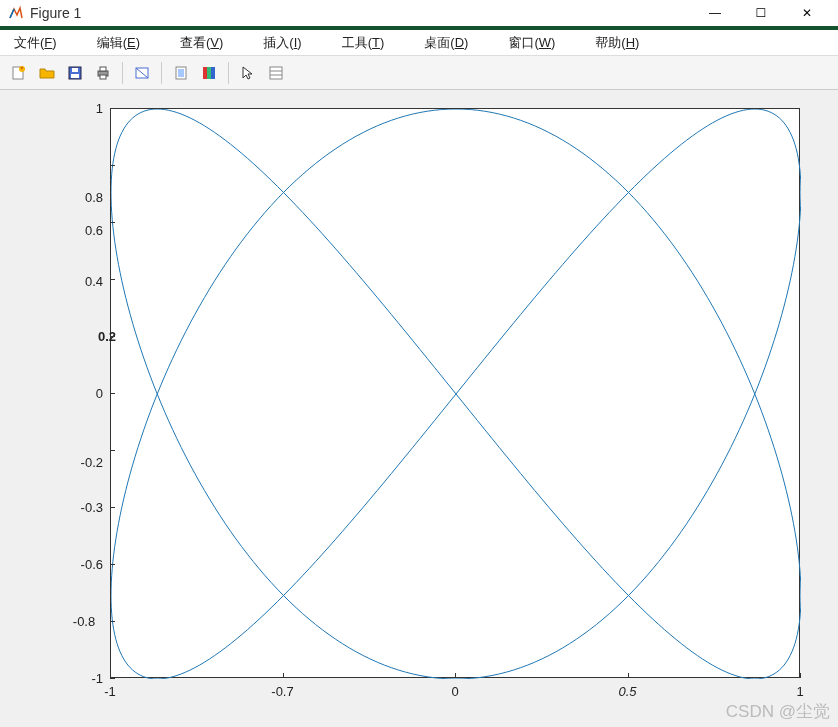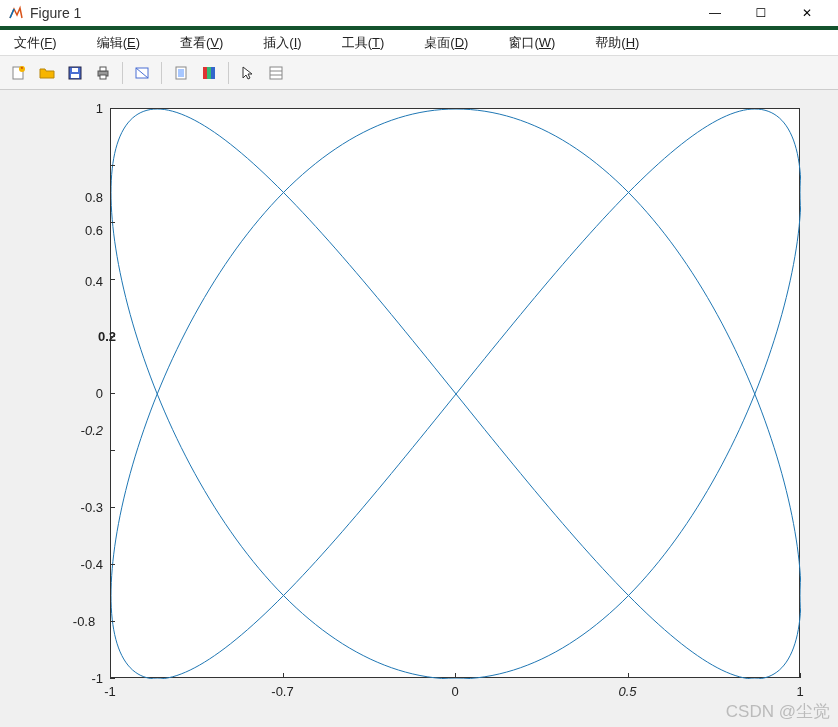--- a/index.html
+++ b/index.html
@@ -128,25 +128,25 @@
   <div class="axes-bg" id="axes-bg" style="left: 110px; top: 18px; width: 690px; height: 570px;">
     <svg id="plot-svg" style="position:absolute;left:0;top:0;" width="690" height="570" viewBox="0 0 690 570">
         <path d="M345.00 0.00 L352.23 0.14 L359.45 0.56 L366.66 1.26 L373.87 2.25 L381.06 3.51 L388.24 5.05 L395.40 6.86 L402.54 8.95 L409.65 11.32 L416.73 13.95 L423.78 16.85 L430.80 20.01 L437.78 23.44 L444.72 27.12 L451.61 31.06 L458.46 35.25 L465.26 39.69 L472.00 44.37 L478.69 49.28 L485.32 54.43 L491.89 59.81 L498.40 65.40 L504.84 71.22 L511.21 77.24 L517.50 83.47 L523.72 89.90 L529.86 96.53 L535.92 103.33 L541.90 110.32 L547.79 117.48 L553.59 124.81 L559.30 132.29 L564.91 139.92 L570.43 147.70 L575.85 155.61 L581.17 163.65 L586.38 171.81 L591.49 180.08 L596.49 188.46 L601.38 196.93 L606.16 205.49 L610.83 214.12 L615.37 222.83 L619.80 231.60 L624.11 240.42 L628.30 249.28 L632.36 258.18 L636.29 267.10 L640.10 276.05 L643.78 285.00 L647.33 293.95 L650.74 302.90 L654.02 311.82 L657.17 320.72 L660.17 329.58 L663.04 338.40 L665.77 347.17 L668.36 355.88 L670.81 364.51 L673.11 373.07 L675.28 381.54 L677.29 389.92 L679.16 398.19 L680.88 406.35 L682.46 414.39 L683.89 422.30 L685.17 430.08 L686.30 437.71 L687.28 445.19 L688.11 452.52 L688.79 459.68 L689.32 466.67 L689.70 473.47 L689.92 480.10 L690.00 486.53 L689.92 492.76 L689.70 498.78 L689.32 504.60 L688.79 510.19 L688.11 515.57 L687.28 520.72 L686.30 525.63 L685.17 530.31 L683.89 534.75 L682.46 538.94 L680.88 542.88 L679.16 546.56 L677.29 549.99 L675.28 553.15 L673.11 556.05 L670.81 558.68 L668.36 561.05 L665.77 563.14 L663.04 564.95 L660.17 566.49 L657.17 567.75 L654.02 568.74 L650.74 569.44 L647.33 569.86 L643.78 570.00 L640.10 569.86 L636.29 569.44 L632.36 568.74 L628.30 567.75 L624.11 566.49 L619.80 564.95 L615.37 563.14 L610.83 561.05 L606.16 558.68 L601.38 556.05 L596.49 553.15 L591.49 549.99 L586.38 546.56 L581.17 542.88 L575.85 538.94 L570.43 534.75 L564.91 530.31 L559.30 525.63 L553.59 520.72 L547.79 515.57 L541.90 510.19 L535.92 504.60 L529.86 498.78 L523.72 492.76 L517.50 486.53 L511.21 480.10 L504.84 473.47 L498.40 466.67 L491.89 459.68 L485.32 452.52 L478.69 445.19 L472.00 437.71 L465.26 430.08 L458.46 422.30 L451.61 414.39 L444.72 406.35 L437.78 398.19 L430.80 389.92 L423.78 381.54 L416.73 373.07 L409.65 364.51 L402.54 355.88 L395.40 347.17 L388.24 338.40 L381.06 329.58 L373.87 320.72 L366.66 311.82 L359.45 302.90 L352.23 293.95 L345.00 285.00 L337.77 276.05 L330.55 267.10 L323.34 258.18 L316.13 249.28 L308.94 240.42 L301.76 231.60 L294.60 222.83 L287.46 214.12 L280.35 205.49 L273.27 196.93 L266.22 188.46 L259.20 180.08 L252.22 171.81 L245.28 163.65 L238.39 155.61 L231.54 147.70 L224.74 139.92 L218.00 132.29 L211.31 124.81 L204.68 117.48 L198.11 110.32 L191.60 103.33 L185.16 96.53 L178.79 89.90 L172.50 83.47 L166.28 77.24 L160.14 71.22 L154.08 65.40 L148.10 59.81 L142.21 54.43 L136.41 49.28 L130.70 44.37 L125.09 39.69 L119.57 35.25 L114.15 31.06 L108.83 27.12 L103.62 23.44 L98.51 20.01 L93.51 16.85 L88.62 13.95 L83.84 11.32 L79.17 8.95 L74.63 6.86 L70.20 5.05 L65.89 3.51 L61.70 2.25 L57.64 1.26 L53.71 0.56 L49.90 0.14 L46.22 0.00 L42.67 0.14 L39.26 0.56 L35.98 1.26 L32.83 2.25 L29.83 3.51 L26.96 5.05 L24.23 6.86 L21.64 8.95 L19.19 11.32 L16.89 13.95 L14.72 16.85 L12.71 20.01 L10.84 23.44 L9.12 27.12 L7.54 31.06 L6.11 35.25 L4.83 39.69 L3.70 44.37 L2.72 49.28 L1.89 54.43 L1.21 59.81 L0.68 65.40 L0.30 71.22 L0.08 77.24 L0.00 83.47 L0.08 89.90 L0.30 96.53 L0.68 103.33 L1.21 110.32 L1.89 117.48 L2.72 124.81 L3.70 132.29 L4.83 139.92 L6.11 147.70 L7.54 155.61 L9.12 163.65 L10.84 171.81 L12.71 180.08 L14.72 188.46 L16.89 196.93 L19.19 205.49 L21.64 214.12 L24.23 222.83 L26.96 231.60 L29.83 240.42 L32.83 249.28 L35.98 258.18 L39.26 267.10 L42.67 276.05 L46.22 285.00 L49.90 293.95 L53.71 302.90 L57.64 311.82 L61.70 320.72 L65.89 329.58 L70.20 338.40 L74.63 347.17 L79.17 355.88 L83.84 364.51 L88.62 373.07 L93.51 381.54 L98.51 389.92 L103.62 398.19 L108.83 406.35 L114.15 414.39 L119.57 422.30 L125.09 430.08 L130.70 437.71 L136.41 445.19 L142.21 452.52 L148.10 459.68 L154.08 466.67 L160.14 473.47 L166.28 480.10 L172.50 486.53 L178.79 492.76 L185.16 498.78 L191.60 504.60 L198.11 510.19 L204.68 515.57 L211.31 520.72 L218.00 525.63 L224.74 530.31 L231.54 534.75 L238.39 538.94 L245.28 542.88 L252.22 546.56 L259.20 549.99 L266.22 553.15 L273.27 556.05 L280.35 558.68 L287.46 561.05 L294.60 563.14 L301.76 564.95 L308.94 566.49 L316.13 567.75 L323.34 568.74 L330.55 569.44 L337.77 569.86 L345.00 570.00 L352.23 569.86 L359.45 569.44 L366.66 568.74 L373.87 567.75 L381.06 566.49 L388.24 564.95 L395.40 563.14 L402.54 561.05 L409.65 558.68 L416.73 556.05 L423.78 553.15 L430.80 549.99 L437.78 546.56 L444.72 542.88 L451.61 538.94 L458.46 534.75 L465.26 530.31 L472.00 525.63 L478.69 520.72 L485.32 515.57 L491.89 510.19 L498.40 504.60 L504.84 498.78 L511.21 492.76 L517.50 486.53 L523.72 480.10 L529.86 473.47 L535.92 466.67 L541.90 459.68 L547.79 452.52 L553.59 445.19 L559.30 437.71 L564.91 430.08 L570.43 422.30 L575.85 414.39 L581.17 406.35 L586.38 398.19 L591.49 389.92 L596.49 381.54 L601.38 373.07 L606.16 364.51 L610.83 355.88 L615.37 347.17 L619.80 338.40 L624.11 329.58 L628.30 320.72 L632.36 311.82 L636.29 302.90 L640.10 293.95 L643.78 285.00 L647.33 276.05 L650.74 267.10 L654.02 258.18 L657.17 249.28 L660.17 240.42 L663.04 231.60 L665.77 222.83 L668.36 214.12 L670.81 205.49 L673.11 196.93 L675.28 188.46 L677.29 180.08 L679.16 171.81 L680.88 163.65 L682.46 155.61 L683.89 147.70 L685.17 139.92 L686.30 132.29 L687.28 124.81 L688.11 117.48 L688.79 110.32 L689.32 103.33 L689.70 96.53 L689.92 89.90 L690.00 83.47 L689.92 77.24 L689.70 71.22 L689.32 65.40 L688.79 59.81 L688.11 54.43 L687.28 49.28 L686.30 44.37 L685.17 39.69 L683.89 35.25 L682.46 31.06 L680.88 27.12 L679.16 23.44 L677.29 20.01 L675.28 16.85 L673.11 13.95 L670.81 11.32 L668.36 8.95 L665.77 6.86 L663.04 5.05 L660.17 3.51 L657.17 2.25 L654.02 1.26 L650.74 0.56 L647.33 0.14 L643.78 0.00 L640.10 0.14 L636.29 0.56 L632.36 1.26 L628.30 2.25 L624.11 3.51 L619.80 5.05 L615.37 6.86 L610.83 8.95 L606.16 11.32 L601.38 13.95 L596.49 16.85 L591.49 20.01 L586.38 23.44 L581.17 27.12 L575.85 31.06 L570.43 35.25 L564.91 39.69 L559.30 44.37 L553.59 49.28 L547.79 54.43 L541.90 59.81 L535.92 65.40 L529.86 71.22 L523.72 77.24 L517.50 83.47 L511.21 89.90 L504.84 96.53 L498.40 103.33 L491.89 110.32 L485.32 117.48 L478.69 124.81 L472.00 132.29 L465.26 139.92 L458.46 147.70 L451.61 155.61 L444.72 163.65 L437.78 171.81 L430.80 180.08 L423.78 188.46 L416.73 196.93 L409.65 205.49 L402.54 214.12 L395.40 222.83 L388.24 231.60 L381.06 240.42 L373.87 249.28 L366.66 258.18 L359.45 267.10 L352.23 276.05 L345.00 285.00 L337.77 293.95 L330.55 302.90 L323.34 311.82 L316.13 320.72 L308.94 329.58 L301.76 338.40 L294.60 347.17 L287.46 355.88 L280.35 364.51 L273.27 373.07 L266.22 381.54 L259.20 389.92 L252.22 398.19 L245.28 406.35 L238.39 414.39 L231.54 422.30 L224.74 430.08 L218.00 437.71 L211.31 445.19 L204.68 452.52 L198.11 459.68 L191.60 466.67 L185.16 473.47 L178.79 480.10 L172.50 486.53 L166.28 492.76 L160.14 498.78 L154.08 504.60 L148.10 510.19 L142.21 515.57 L136.41 520.72 L130.70 525.63 L125.09 530.31 L119.57 534.75 L114.15 538.94 L108.83 542.88 L103.62 546.56 L98.51 549.99 L93.51 553.15 L88.62 556.05 L83.84 558.68 L79.17 561.05 L74.63 563.14 L70.20 564.95 L65.89 566.49 L61.70 567.75 L57.64 568.74 L53.71 569.44 L49.90 569.86 L46.22 570.00 L42.67 569.86 L39.26 569.44 L35.98 568.74 L32.83 567.75 L29.83 566.49 L26.96 564.95 L24.23 563.14 L21.64 561.05 L19.19 558.68 L16.89 556.05 L14.72 553.15 L12.71 549.99 L10.84 546.56 L9.12 542.88 L7.54 538.94 L6.11 534.75 L4.83 530.31 L3.70 525.63 L2.72 520.72 L1.89 515.57 L1.21 510.19 L0.68 504.60 L0.30 498.78 L0.08 492.76 L0.00 486.53 L0.08 480.10 L0.30 473.47 L0.68 466.67 L1.21 459.68 L1.89 452.52 L2.72 445.19 L3.70 437.71 L4.83 430.08 L6.11 422.30 L7.54 414.39 L9.12 406.35 L10.84 398.19 L12.71 389.92 L14.72 381.54 L16.89 373.07 L19.19 364.51 L21.64 355.88 L24.23 347.17 L26.96 338.40 L29.83 329.58 L32.83 320.72 L35.98 311.82 L39.26 302.90 L42.67 293.95 L46.22 285.00 L49.90 276.05 L53.71 267.10 L57.64 258.18 L61.70 249.28 L65.89 240.42 L70.20 231.60 L74.63 222.83 L79.17 214.12 L83.84 205.49 L88.62 196.93 L93.51 188.46 L98.51 180.08 L103.62 171.81 L108.83 163.65 L114.15 155.61 L119.57 147.70 L125.09 139.92 L130.70 132.29 L136.41 124.81 L142.21 117.48 L148.10 110.32 L154.08 103.33 L160.14 96.53 L166.28 89.90 L172.50 83.47 L178.79 77.24 L185.16 71.22 L191.60 65.40 L198.11 59.81 L204.68 54.43 L211.31 49.28 L218.00 44.37 L224.74 39.69 L231.54 35.25 L238.39 31.06 L245.28 27.12 L252.22 23.44 L259.20 20.01 L266.22 16.85 L273.27 13.95 L280.35 11.32 L287.46 8.95 L294.60 6.86 L301.76 5.05 L308.94 3.51 L316.13 2.25 L323.34 1.26 L330.55 0.56 L337.77 0.14 L345.00 0.00 " class="plotline" stroke="#1f77b4"></path>
       </svg>
   </div>
   <div id="ticks-container">
       <div class="tick-label tick-y" style="left: 65px; top: 588px; width: 38px;">-1</div>
       <div class="tick-mark" style="left: 110px; top: 588px; width: 5px; height: 1px;"></div>
       <div class="tick-label tick-y" style="left: 65px; top: 531px; width: 38px; text-align: center;">-0.8</div>
       <div class="tick-mark" style="left: 110px; top: 531px; width: 5px; height: 1px;"></div>
-      <div class="tick-label tick-y" style="left: 65px; top: 474px; width: 38px;">-0.4</div>
+      <div class="tick-label tick-y" style="left: 65px; top: 474px; width: 38px;">-0.6</div>
       <div class="tick-mark" style="left: 110px; top: 474px; width: 5px; height: 1px;"></div>
       <div class="tick-label tick-y" style="left: 65px; top: 417px; width: 38px;">-0.3</div>
       <div class="tick-mark" style="left: 110px; top: 417px; width: 5px; height: 1px;"></div>
-      <div class="tick-label tick-y" style="left: 65px; top: 340px; width: 38px; font-style: italic;">-0.2</div>
+      <div class="tick-label tick-y" style="left: 65px; top: 372px; width: 38px;">-0.2</div>
       <div class="tick-mark" style="left: 110px; top: 360px; width: 5px; height: 1px;"></div>
       <div class="tick-label tick-y" style="left: 65px; top: 303px; width: 38px;">0</div>
       <div class="tick-mark" style="left: 110px; top: 303px; width: 5px; height: 1px;"></div>
       <div class="tick-label tick-y" style="left: 78px; top: 246px; width: 38px; font-weight: bold;">0.2</div>
       <div class="tick-mark" style="left: 110px; top: 246px; width: 5px; height: 1px;"></div>
       <div class="tick-label tick-y" style="left: 65px; top: 191px; width: 38px;">0.4</div>
       <div class="tick-mark" style="left: 110px; top: 189px; width: 5px; height: 1px;"></div>
       <div class="tick-label tick-y" style="left: 65px; top: 140px; width: 38px;">0.6</div>
       <div class="tick-mark" style="left: 110px; top: 132px; width: 5px; height: 1px;"></div>
       <div class="tick-label tick-y" style="left: 65px; top: 67px; width: 38px; margin-top: 40px;">0.8</div>

